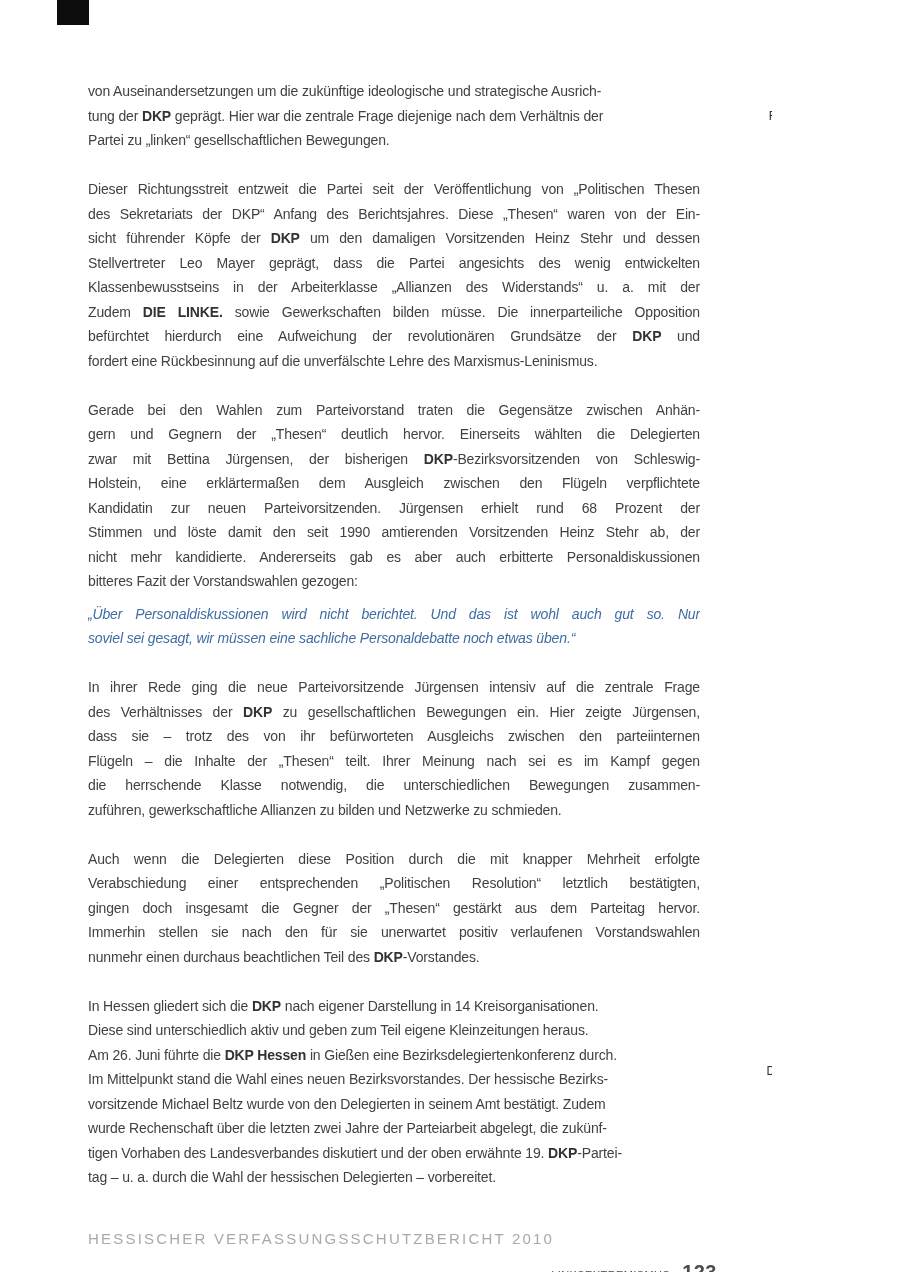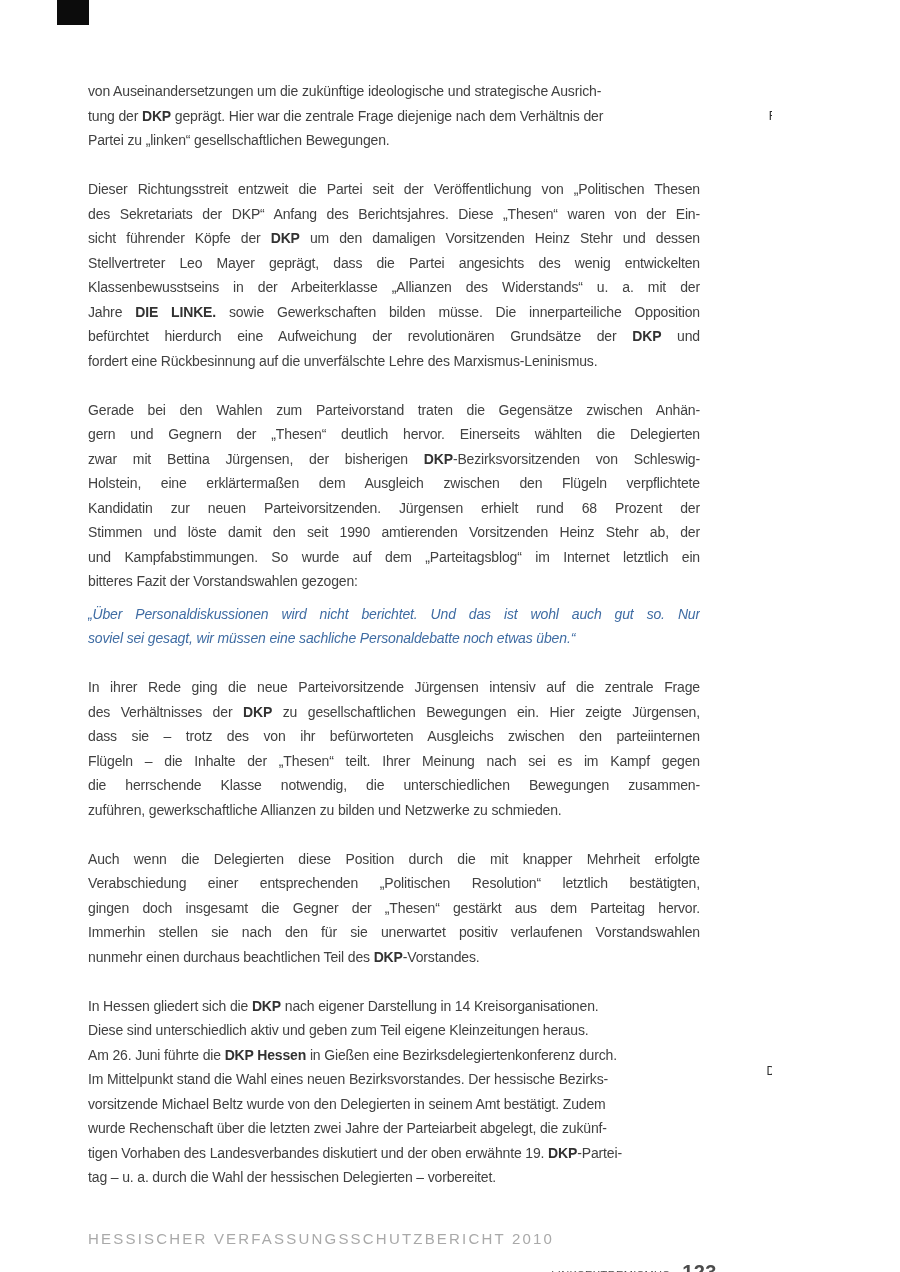--- a/index.html
+++ b/index.html
@@ -89,32 +89,32 @@
         <div class="ln"><span>von Auseinandersetzungen um die zukünftige ideologische und strategische Ausrich-</span></div>
         <div class="ln"><span>tung der </span><b>DKP</b><span> geprägt. Hier war die zentrale Frage diejenige nach dem Verhältnis der</span></div>
         <div class="ln last"><span>Partei zu „linken“ gesellschaftlichen Bewegungen.</span></div>
       </div>
       <div class="para justify">
         <div class="ln"><span>Dieser Richtungsstreit entzweit die Partei seit der Veröffentlichung von „Politischen Thesen</span></div>
         <div class="ln"><span>des Sekretariats der DKP“ Anfang des Berichtsjahres. Diese „Thesen“ waren von der Ein-</span></div>
         <div class="ln"><span>sicht führender Köpfe der </span><b>DKP</b><span> um den damaligen Vorsitzenden Heinz Stehr und dessen</span></div>
         <div class="ln"><span>Stellvertreter Leo Mayer geprägt, dass die Partei angesichts des wenig entwickelten</span></div>
         <div class="ln"><span>Klassenbewusstseins in der Arbeiterklasse „Allianzen des Widerstands“ u. a. mit der</span></div>
-        <div class="ln"><span>Jahre </span><b>DIE LINKE.</b><span> sowie Gewerkschaften bilden müsse. Die innerparteiliche Opposition</span></div>
+        <div class="ln"><span>Zudem </span><b>DIE LINKE.</b><span> sowie Gewerkschaften bilden müsse. Die innerparteiliche Opposition</span></div>
         <div class="ln"><span>befürchtet hierdurch eine Aufweichung der revolutionären Grundsätze der </span><b>DKP</b><span> und</span></div>
         <div class="ln last"><span>fordert eine Rückbesinnung auf die unverfälschte Lehre des Marxismus-Leninismus.</span></div>
       </div>
       <div class="para justify">
         <div class="ln"><span>Gerade bei den Wahlen zum Parteivorstand traten die Gegensätze zwischen Anhän-</span></div>
         <div class="ln"><span>gern und Gegnern der „Thesen“ deutlich hervor. Einerseits wählten die Delegierten</span></div>
         <div class="ln"><span>zwar mit Bettina Jürgensen, der bisherigen </span><b>DKP</b><span>-Bezirksvorsitzenden von Schleswig-</span></div>
         <div class="ln"><span>Holstein, eine erklärtermaßen dem Ausgleich zwischen den Flügeln verpflichtete</span></div>
         <div class="ln"><span>Kandidatin zur neuen Parteivorsitzenden. Jürgensen erhielt rund 68 Prozent der</span></div>
         <div class="ln"><span>Stimmen und löste damit den seit 1990 amtierenden Vorsitzenden Heinz Stehr ab, der</span></div>
-        <div class="ln"><span>und Kampfabstimmungen. So wurde auf dem „Parteitagsblog“ im Internet letztlich ein</span></div>
+        <div class="ln"><span>nicht mehr kandidierte. Andererseits gab es aber auch erbitterte Personaldiskussionen</span></div>
         <div class="ln last"><span>bitteres Fazit der Vorstandswahlen gezogen:</span></div>
       </div>
       <div class="para justify quote">
         <div class="ln"><span>„Über Personaldiskussionen wird nicht berichtet. Und das ist wohl auch gut so. Nur</span></div>
         <div class="ln last"><span>soviel sei gesagt, wir müssen eine sachliche Personaldebatte noch etwas üben.“</span></div>
       </div>
       <div class="para justify">
         <div class="ln"><span>In ihrer Rede ging die neue Parteivorsitzende Jürgensen intensiv auf die zentrale Frage</span></div>
         <div class="ln"><span>des Verhältnisses der </span><b>DKP</b><span> zu gesellschaftlichen Bewegungen ein. Hier zeigte Jürgensen,</span></div>
         <div class="ln"><span>dass sie – trotz des von ihr befürworteten Ausgleichs zwischen den parteiinternen</span></div>

